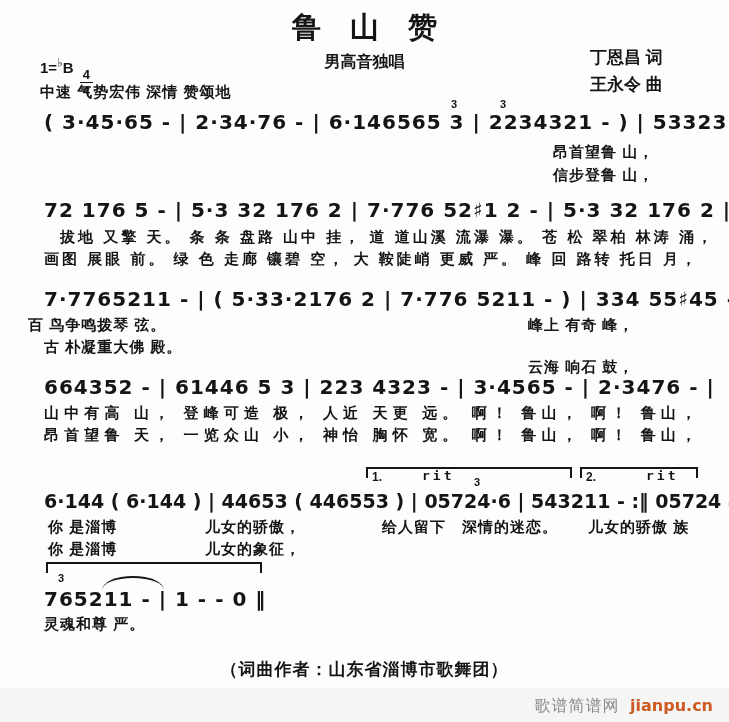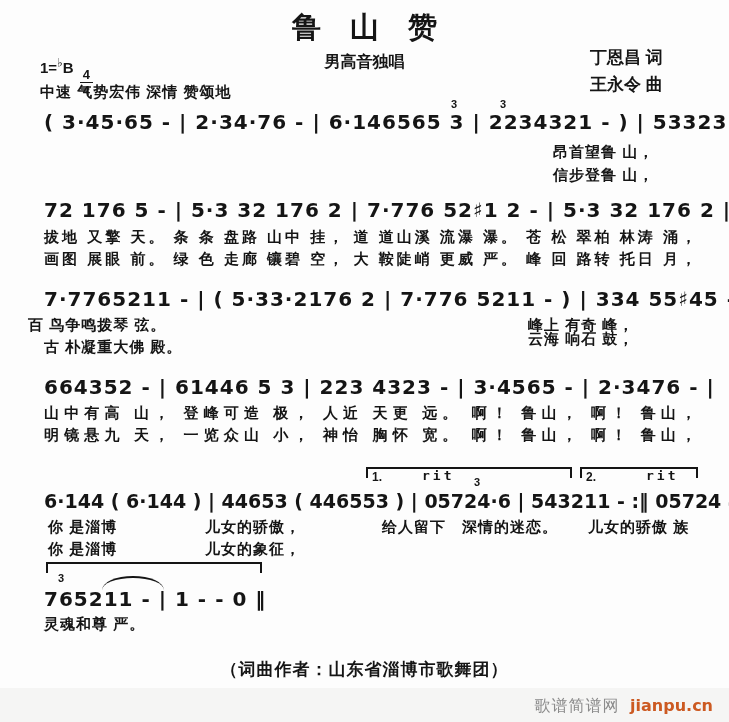--- a/index.html
+++ b/index.html
@@ -64,32 +64,32 @@
   </div>
   <div class="tempo">中速 气势宏伟 深情 赞颂地</div>
 
   <span class="trip" style="left:451px;top:98px;">3</span>
   <span class="trip" style="left:500px;top:98px;">3</span>
   <div class="notes" style="top:110px;">( 3·45·65 - | 2·34·76 - | 6·146565 3 | 2234321 - ) | 533231 - |</div>
   <div class="lyr" style="left:553px;top:143px;">昂首望鲁 山，</div>
   <div class="lyr" style="left:553px;top:166px;">信步登鲁 山，</div>
 
   <div class="notes" style="top:198px;">72 176 5 - | 5·3 32 176 2 | 7·776 52♯1 2 - | 5·3 32 176 2 |</div>
-  <div class="lyr just" style="top:228px;">拔地 又擎 天。 条 条 盘路 山中 挂， 道 道山溪 流瀑 瀑。 苍 松 翠柏 林涛 涌，</div>
+  <div class="lyr just" style="top:228px;margin-left:16px;">拔地 又擎 天。 条 条 盘路 山中 挂， 道 道山溪 流瀑 瀑。 苍 松 翠柏 林涛 涌，</div>
   <div class="lyr just" style="top:250px;">画图 展眼 前。 绿 色 走廊 镶碧 空， 大 鞍陡峭 更威 严。 峰 回 路转 托日 月，</div>
 
   <div class="notes" style="top:287px;">7·7765211 - | ( 5·33·2176 2 | 7·776 5211 - ) | 334 55♯45 - |</div>
   <div class="lyr" style="left:28px;top:316px;">百 鸟争鸣拨琴 弦。</div>
   <div class="lyr" style="left:44px;top:338px;">古 朴凝重大佛 殿。</div>
   <div class="lyr" style="left:528px;top:316px;">峰上 有奇 峰，</div>
-  <div class="lyr" style="left:528px;top:330px;">云海 响石 鼓，</div>
+  <div class="lyr" style="left:528px;top:358px;">云海 响石 鼓，</div>
 
   <div class="notes" style="top:375px;">664352 - | 61446 5 3 | 223 4323 - | 3·4565 - | 2·3476 - |</div>
   <div class="lyr just" style="top:404px;">山中有高 山， 登峰可造 极， 人近 天更 远。 啊！ 鲁山， 啊！ 鲁山，</div>
-  <div class="lyr just" style="top:426px;">明镜悬九 天， 一览众山 小， 神怡 胸怀 宽。 啊！ 鲁山， 啊！ 鲁山，</div>
+  <div class="lyr just" style="top:426px;">昂首望鲁 天， 一览众山 小， 神怡 胸怀 宽。 啊！ 鲁山， 啊！ 鲁山，</div>
 
   <div class="volta" style="left:366px;top:467px;width:202px;">
     <span class="vl">1.</span>
     <span class="rit" style="left:54px;">rit</span>
   </div>
   <div class="volta" style="left:580px;top:467px;width:114px;">
     <span class="vl">2.</span>
     <span class="rit" style="left:64px;">rit</span>
   </div>
   <span class="trip" style="left:474px;top:476px;">3</span>

